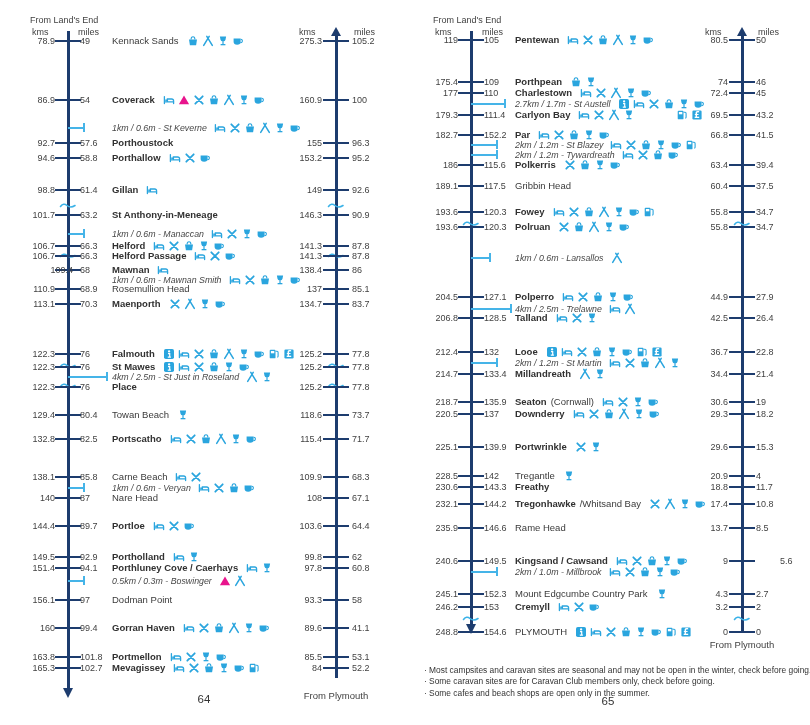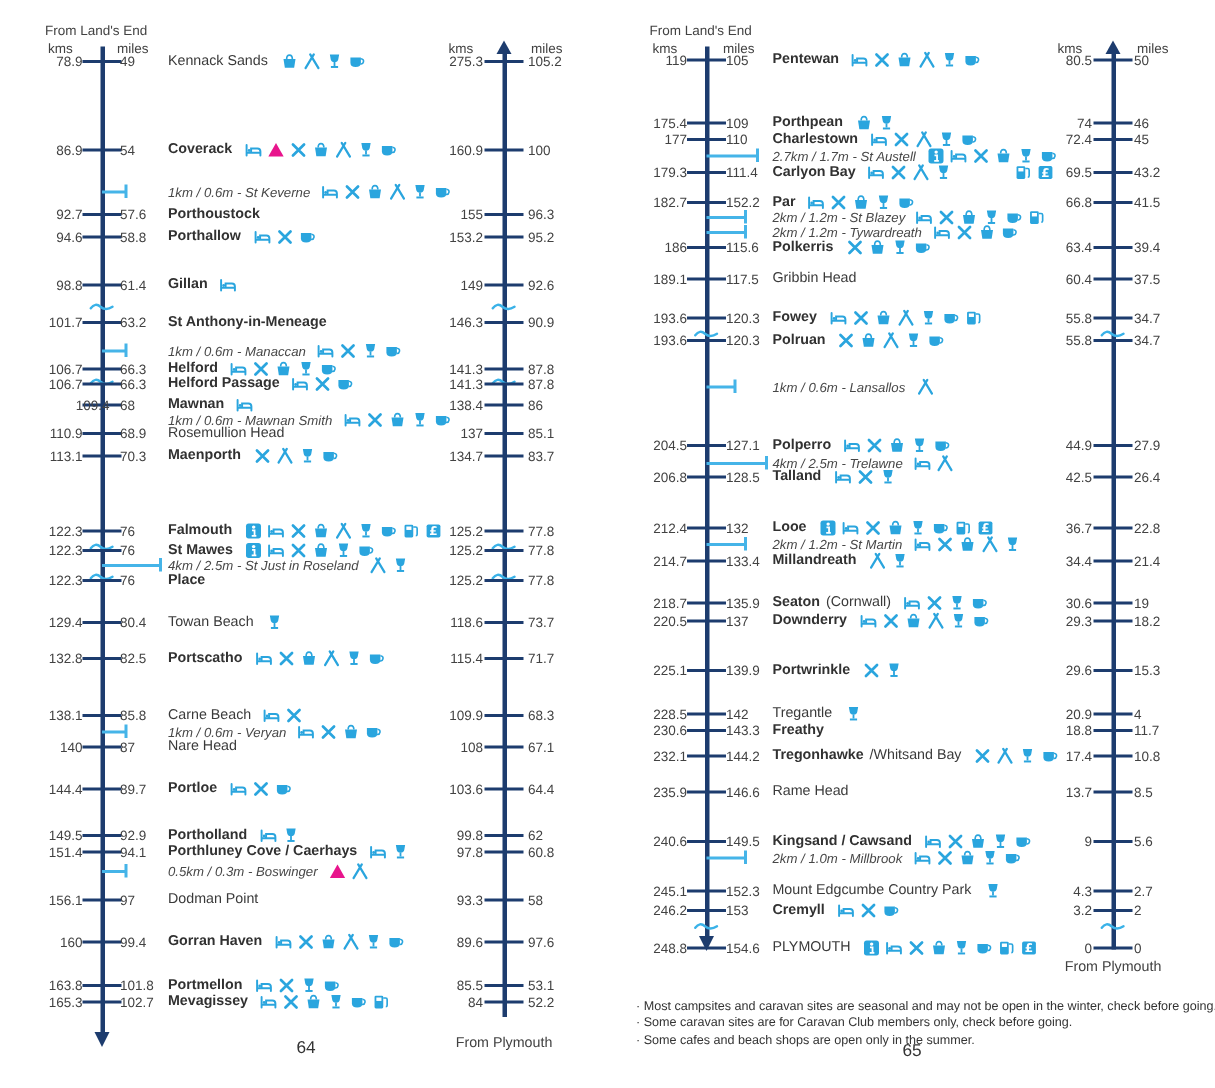--- a/index.html
+++ b/index.html
@@ -642,21 +642,21 @@
           <rect x="5.4" y="6.2" width="1.2" height="2.8" fill="#2aa5de"></rect>
           <rect x="3.6" y="9" width="4.8" height="1.3" fill="#2aa5de"></rect>
         </svg>
         <svg class="ic" width="12" height="12" viewBox="0 0 12 12">
           <path d="M1.6 3.4h7v3.4q0 2.9-3.5 2.9T1.6 6.8Z" fill="#2aa5de"></path>
           <path d="M8.6 4.2q2.1.2 1.7 2.1-.3 1.6-2 1.3" fill="none" stroke="#2aa5de" stroke-width="1.1"></path>
         </svg>
       </div>
       <div class="tick" style="left:323px;top:626.8px"></div>
       <div class="num kms" style="left:276px;top:623px">89.6</div>
-      <div class="num" style="left:352px;top:623px">97.6</div>
+      <div class="num" style="left:352px;top:623px">41.1</div>
       <div class="tick" style="left:55px;top:655.8px"></div>
       <div class="num kms" style="left:9px;top:652px">163.8</div>
       <div class="num" style="left:80px;top:652px">101.8</div>
       <div class="row" style="left:112px;top:651px">
         <span class="nm bd">Portmellon</span>
         <svg class="ic" width="12" height="12" viewBox="0 0 12 12">
           <path d="M1.4 2.6v7M1.4 7.8h9.2M10.6 9.6V7q0-2-2-2H4.4v2.8" fill="none" stroke="#2aa5de" stroke-width="1.3" stroke-linecap="round"></path>
           <circle cx="3.1" cy="6.3" r=".95" fill="#2aa5de"></circle>
         </svg>
         <svg class="ic" width="12" height="12" viewBox="0 0 12 12">
@@ -1361,21 +1361,21 @@
           <rect x="5.4" y="6.2" width="1.2" height="2.8" fill="#2aa5de"></rect>
           <rect x="3.6" y="9" width="4.8" height="1.3" fill="#2aa5de"></rect>
         </svg>
         <svg class="ic" width="12" height="12" viewBox="0 0 12 12">
           <path d="M1.6 3.4h7v3.4q0 2.9-3.5 2.9T1.6 6.8Z" fill="#2aa5de"></path>
           <path d="M8.6 4.2q2.1.2 1.7 2.1-.3 1.6-2 1.3" fill="none" stroke="#2aa5de" stroke-width="1.1"></path>
         </svg>
       </div>
       <div class="tick" style="left:729px;top:559.8px"></div>
       <div class="num kms" style="left:682px;top:556px">9</div>
-      <div class="num" style="left:756px;top:556px">5.6</div>
+      <div class="num" style="left:780px;top:556px">5.6</div>
       <div class="bline" style="left:471px;top:571px;width:26px"></div>
       <div class="bend" style="left:496px;top:567.2px"></div>
       <div class="row" style="left:515px;top:566px">
         <span class="br">2km / 1.0m - Millbrook</span>
         <svg class="ic" width="12" height="12" viewBox="0 0 12 12">
           <path d="M1.4 2.6v7M1.4 7.8h9.2M10.6 9.6V7q0-2-2-2H4.4v2.8" fill="none" stroke="#2aa5de" stroke-width="1.3" stroke-linecap="round"></path>
           <circle cx="3.1" cy="6.3" r=".95" fill="#2aa5de"></circle>
         </svg>
         <svg class="ic" width="12" height="12" viewBox="0 0 12 12">
           <path d="M2.3 2.3l7.4 7.4M9.7 2.3L2.3 9.7" stroke="#2aa5de" stroke-width="1.8" stroke-linecap="round"></path>

